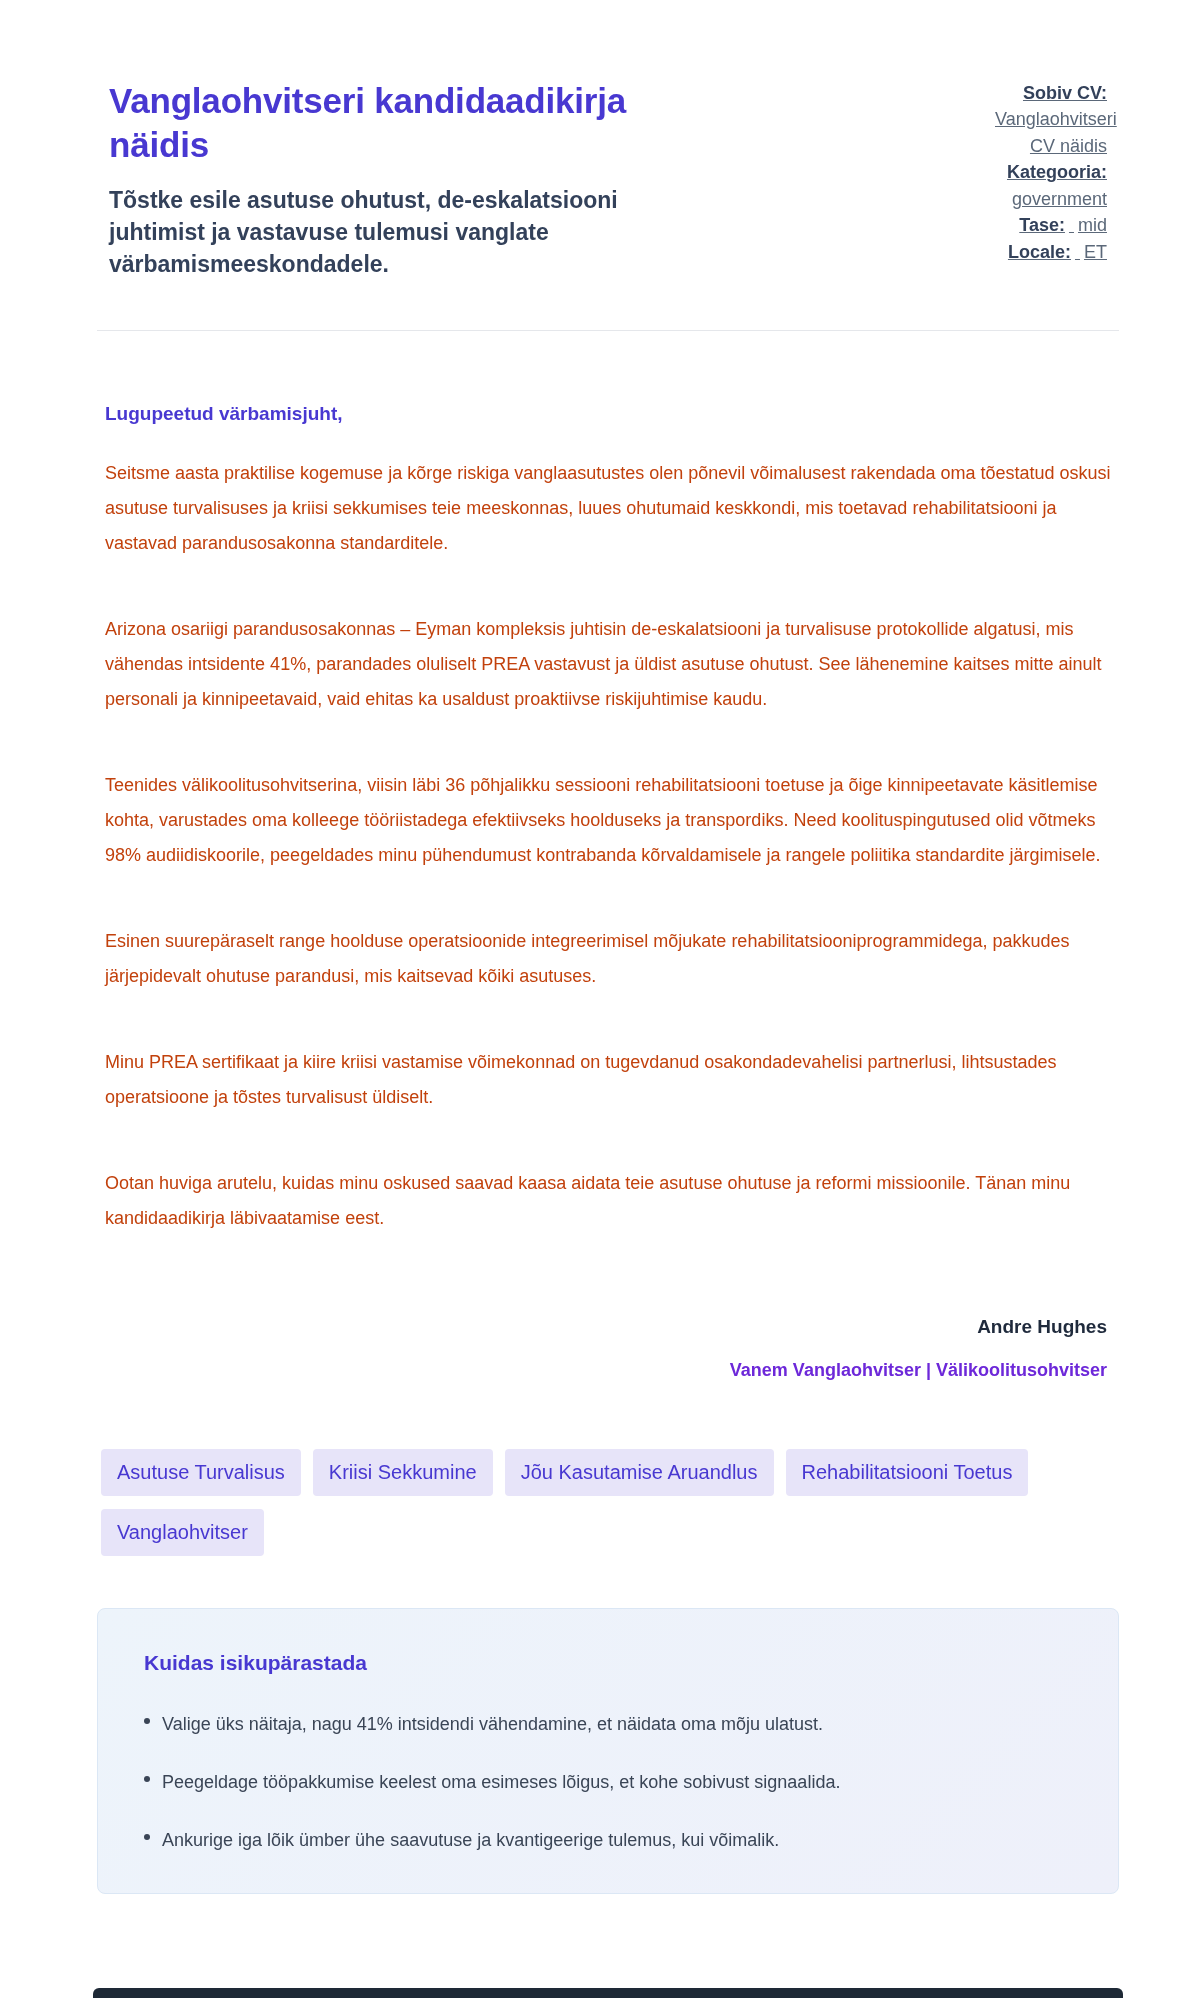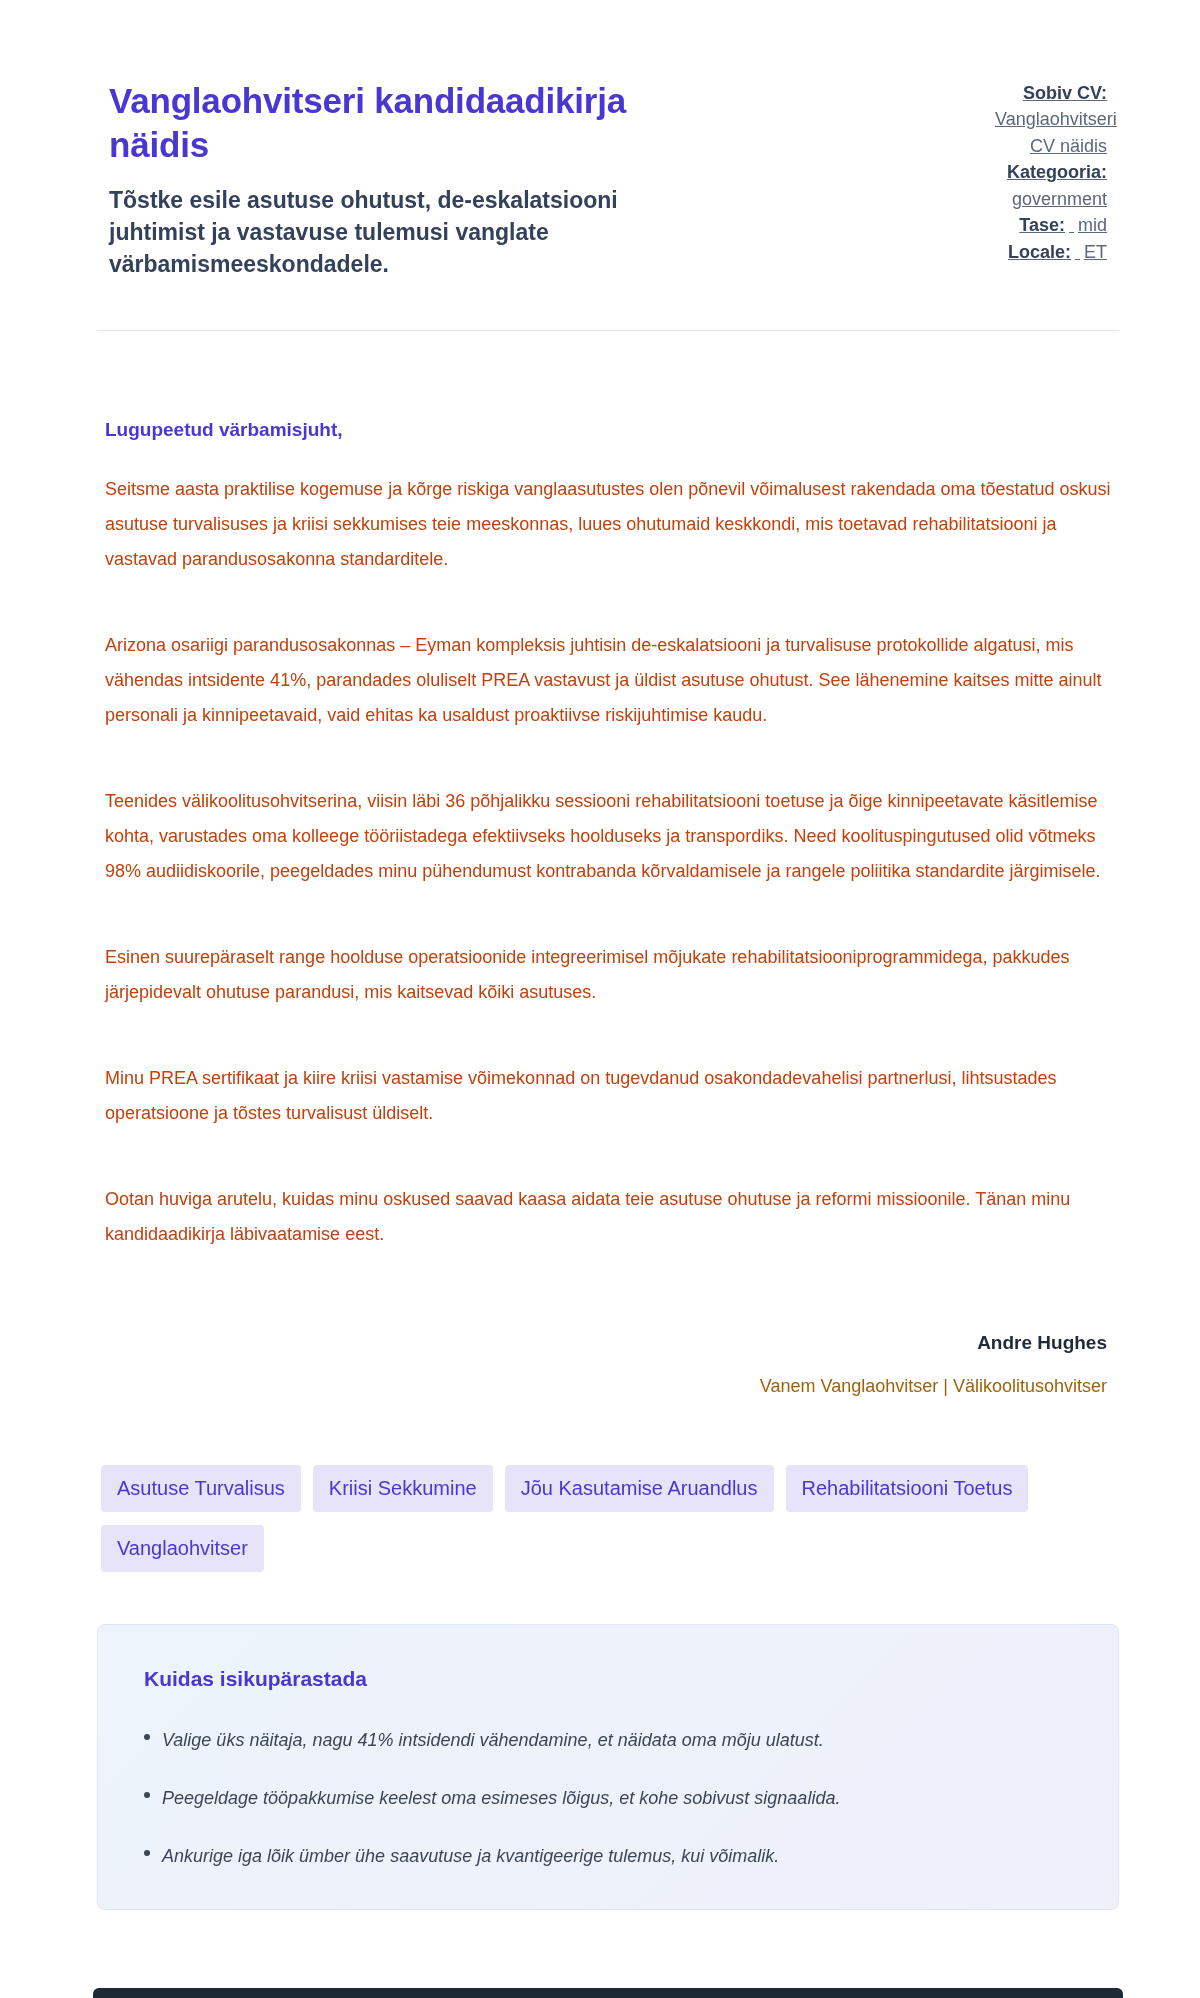--- a/index.html
+++ b/index.html
@@ -45,36 +45,36 @@
 
   .divider {
     margin-top: 38px;
     border: none;
     border-top: 1px solid #e5e7eb;
     height: 0;
   }
 
   
   .greeting {
-    margin-top: 72px;
+    margin-top: 56px;
     color: #4838d1;
     font-size: 19px;
     font-weight: 700;
     margin-bottom: 23px;
   }
   .paragraph {
     color: #c2410c;
     font-size: 18px;
     line-height: 35px;
     margin-bottom: 43px;
     max-width: 1030px;
   }
   .signature { margin-top: 68px; text-align: right; }
   .signature-name { color: #1f2a3c; font-size: 19px; font-weight: 700; }
-  .signature-role { margin-top: 14px; color: #a16207; font-size: 18px; }
+  .signature-role { margin-top: 14px; color: #6d28d9; font-size: 18px; font-weight: bold; }
 
   
   .tags {
     margin-top: 52px;
     display: flex;
     flex-wrap: wrap;
     gap: 13px 12px;
     max-width: 1030px;
   }
   .tag-chip {
@@ -94,21 +94,21 @@
     background: linear-gradient(135deg, #edf4fb 0%, #eef0fa 100%);
     padding: 38px 28px 30px 28px;
   }
   .callout-title {
     color: #4838d1;
     font-size: 21px;
     font-weight: 700;
     margin-left: 14px;
     margin-bottom: 24px;
   }
-  .callout-list { list-style: none; font-style: italic; }
+  .callout-list { list-style: none; }
   .callout-list li {
     position: relative;
     color: #3a4556;
     font-size: 18px;
     line-height: 1.55;
     padding-left: 32px;
     margin-bottom: 22px;
   }
   .callout-list li:last-child { margin-bottom: 0; }
   .callout-list li::before {

